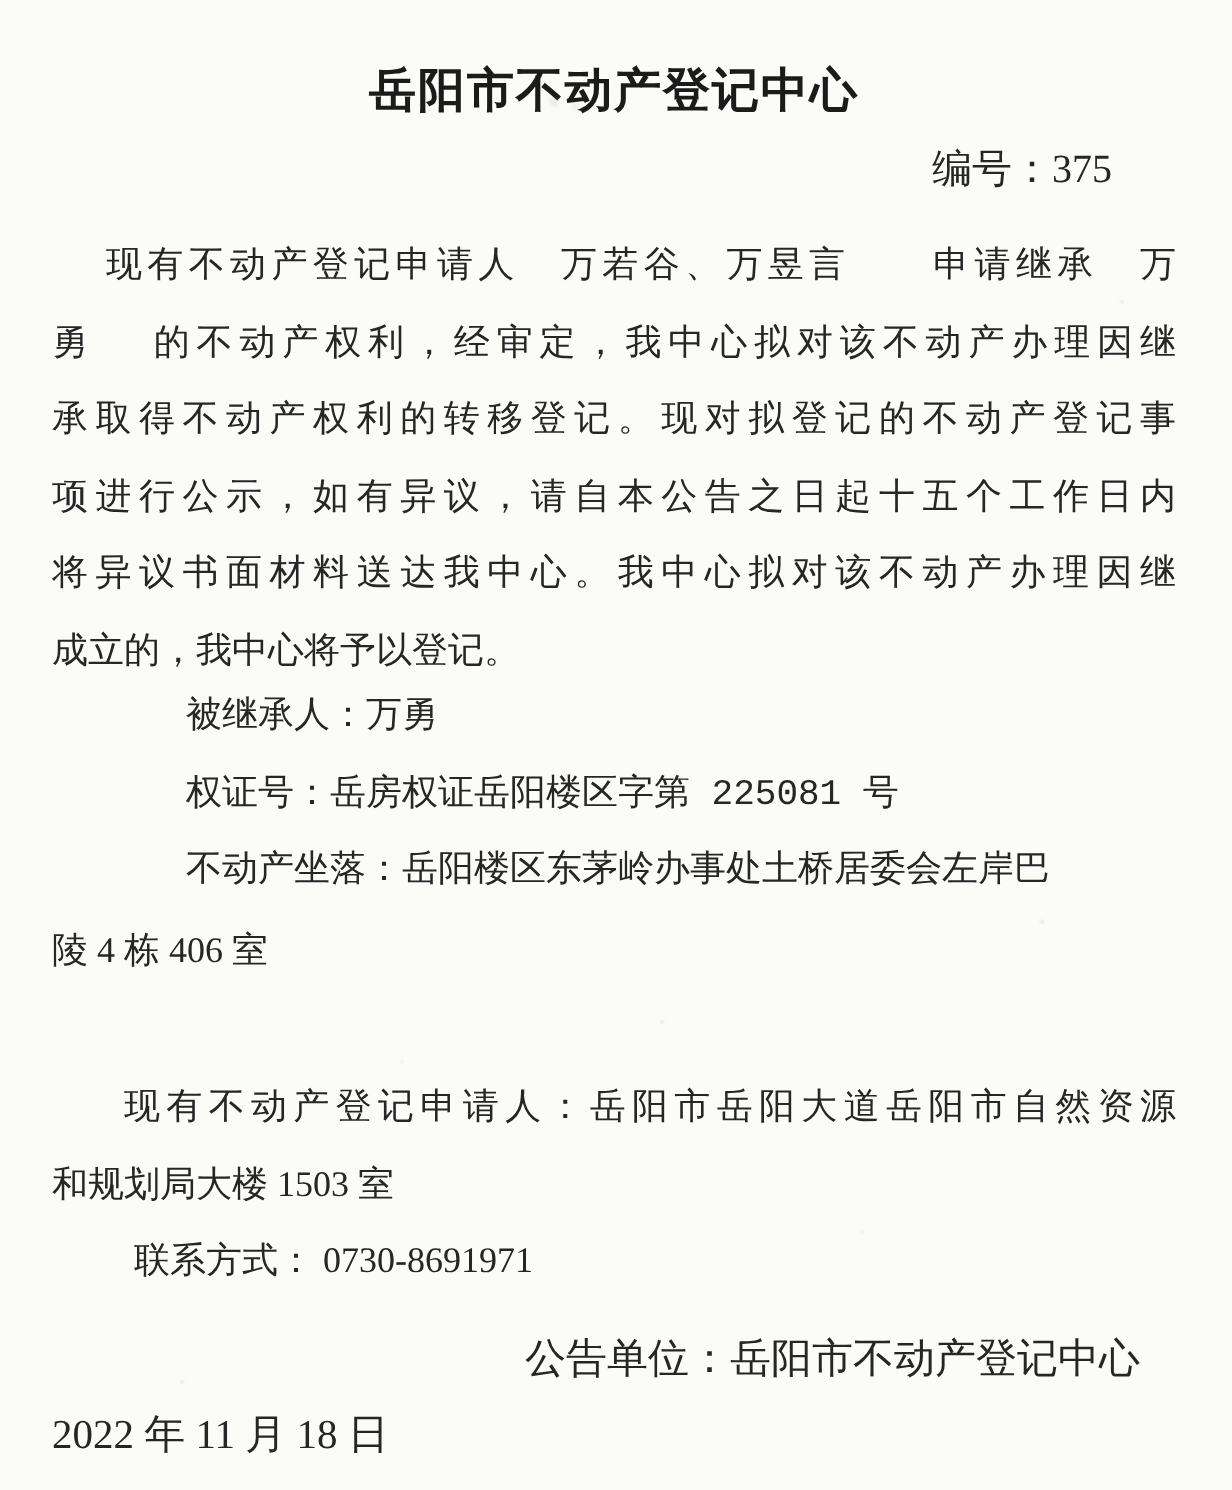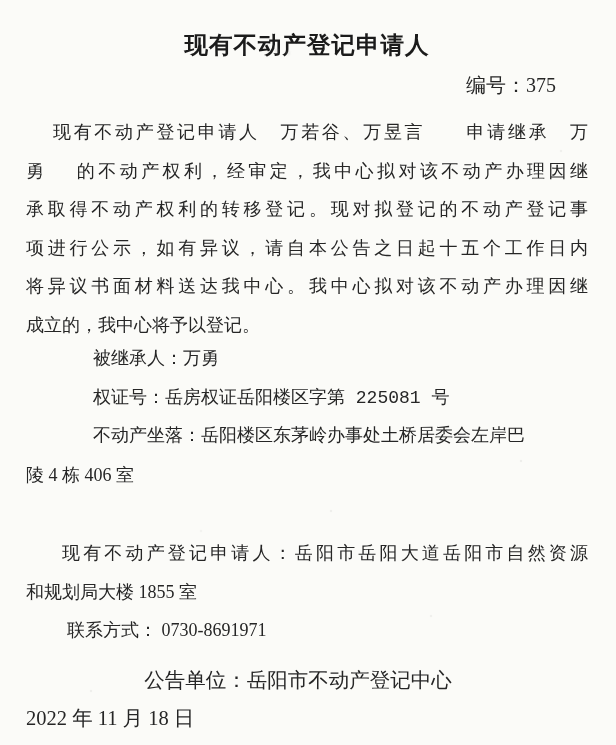--- a/index.html
+++ b/index.html
@@ -53,21 +53,21 @@
   .para { margin-top: 13px; }
   .details { margin-top: -4px; }
   .pl-details { padding-left: 67px; font-family: Liberation Mono, monospace; }
   .contact { margin-top: 40px; }
   .pl-obj { padding-left: 36px; }
   .pl-phone { padding-left: 41px; }
   .footer { margin-top: 11px; font-size: 20.5px; }
   .issuer {
     height: 38.5px;
     line-height: 38.5px;
-    text-align: center;
+    text-align: right;
     padding-right: 18px;
     font-family: Liberation Serif, serif;
   }
   .date {
     height: 38.5px;
     line-height: 38.5px;
     text-align: left;
     padding-right: 5px;
   }
   
@@ -86,21 +86,21 @@
       560px 120px 1px 0 rgba(130,130,130,0.10),
       200px 500px 1px 0 rgba(130,130,130,0.08),
       430px 585px 1px 0 rgba(130,130,130,0.10);
   }
 </style>
 </head>
 <body style="--ink: #262626; --paper: #fbfbf8;">
 
 <div class="doc">
 
-  <div class="title">现有不动产登记申请人</div>
+  <div class="title">岳阳市不动产登记中心</div>
 
   <div class="docnum">编号：375</div>
 
   <div class="para">
     <div class="line just indent">现有不动产登记申请人　万若谷、万昱言　　申请继承　万</div>
     <div class="line just">勇　 的不动产权利，经审定，我中心拟对该不动产办理因继</div>
     <div class="line just">承取得不动产权利的转移登记。现对拟登记的不动产登记事</div>
     <div class="line just">项进行公示，如有异议，请自本公告之日起十五个工作日内</div>
     <div class="line just">将异议书面材料送达我中心。我中心拟对该不动产办理因继</div>
     <div class="line">成立的，我中心将予以登记。</div>
@@ -108,21 +108,21 @@
 
   <div class="details">
     <div class="line pl-details">被继承人：万勇</div>
     <div class="line pl-details">权证号：岳房权证岳阳楼区字第 225081 号</div>
     <div class="line pl-details">不动产坐落：岳阳楼区东茅岭办事处土桥居委会左岸巴</div>
     <div class="line">陵 4 栋 406 室</div>
   </div>
 
   <div class="contact">
     <div class="line just pl-obj">现有不动产登记申请人：岳阳市岳阳大道岳阳市自然资源</div>
-    <div class="line">和规划局大楼 1855 室</div>
+    <div class="line">和规划局大楼 1503 室</div>
     <div class="line pl-phone">联系方式： 0730-8691971</div>
   </div>
 
   <div class="footer">
     <div class="issuer">公告单位：岳阳市不动产登记中心</div>
     <div class="date">2022 年 11 月 18 日</div>
   </div>
 
   <div class="noise"></div>
 </div>

